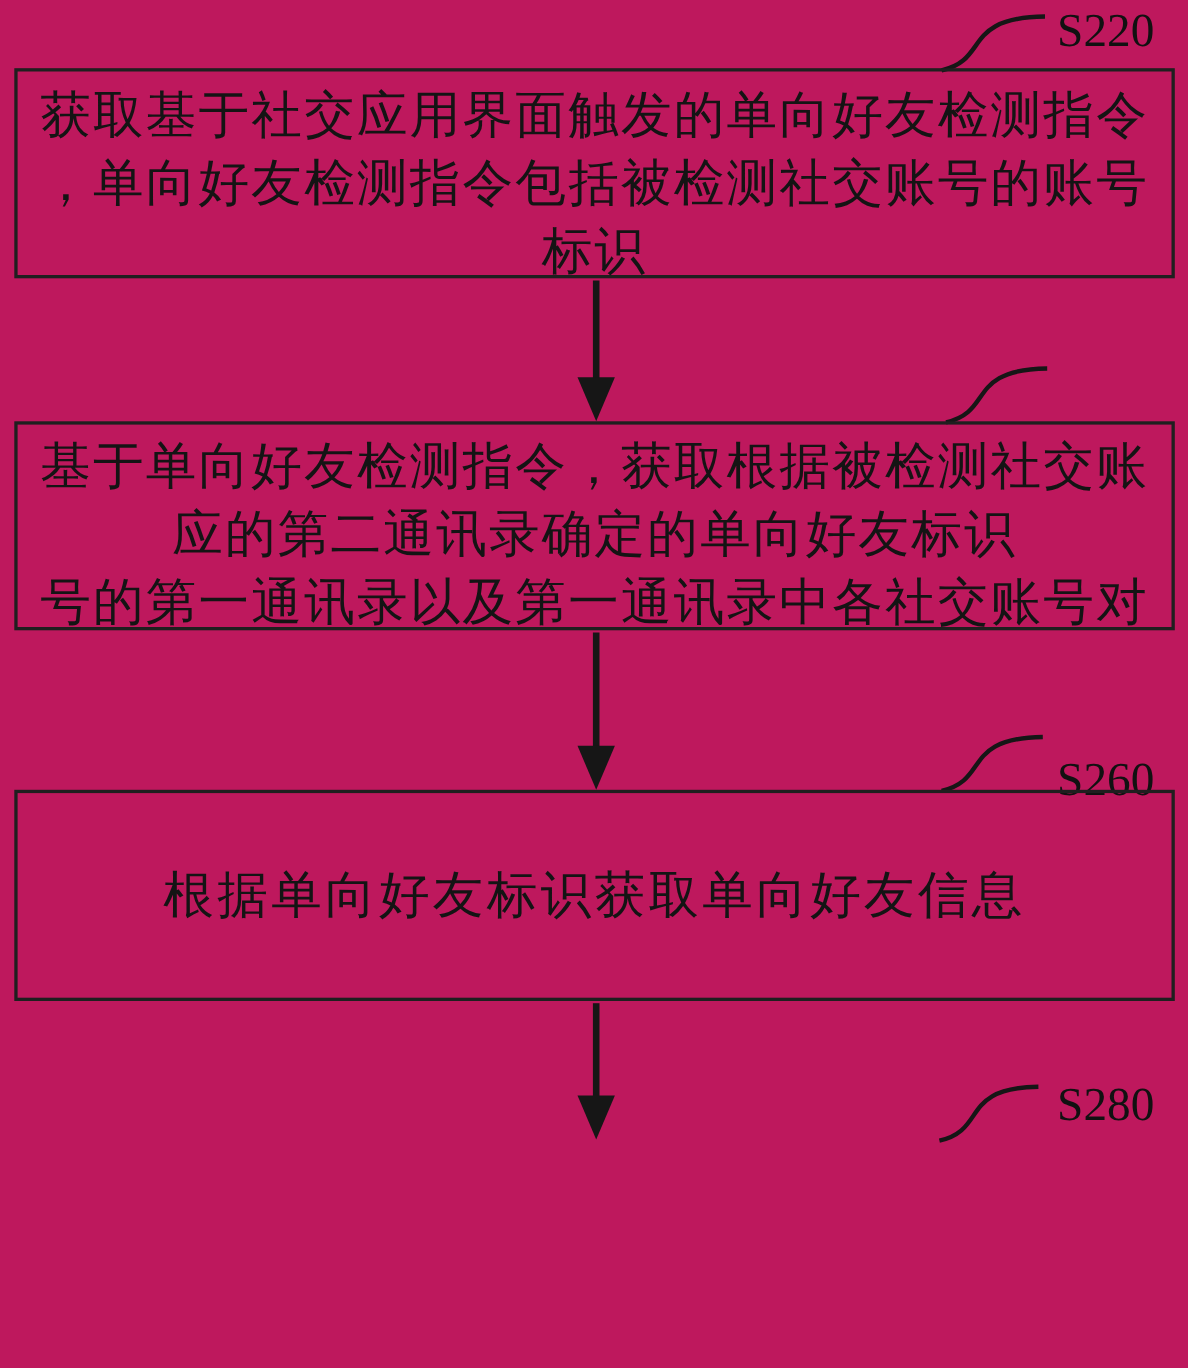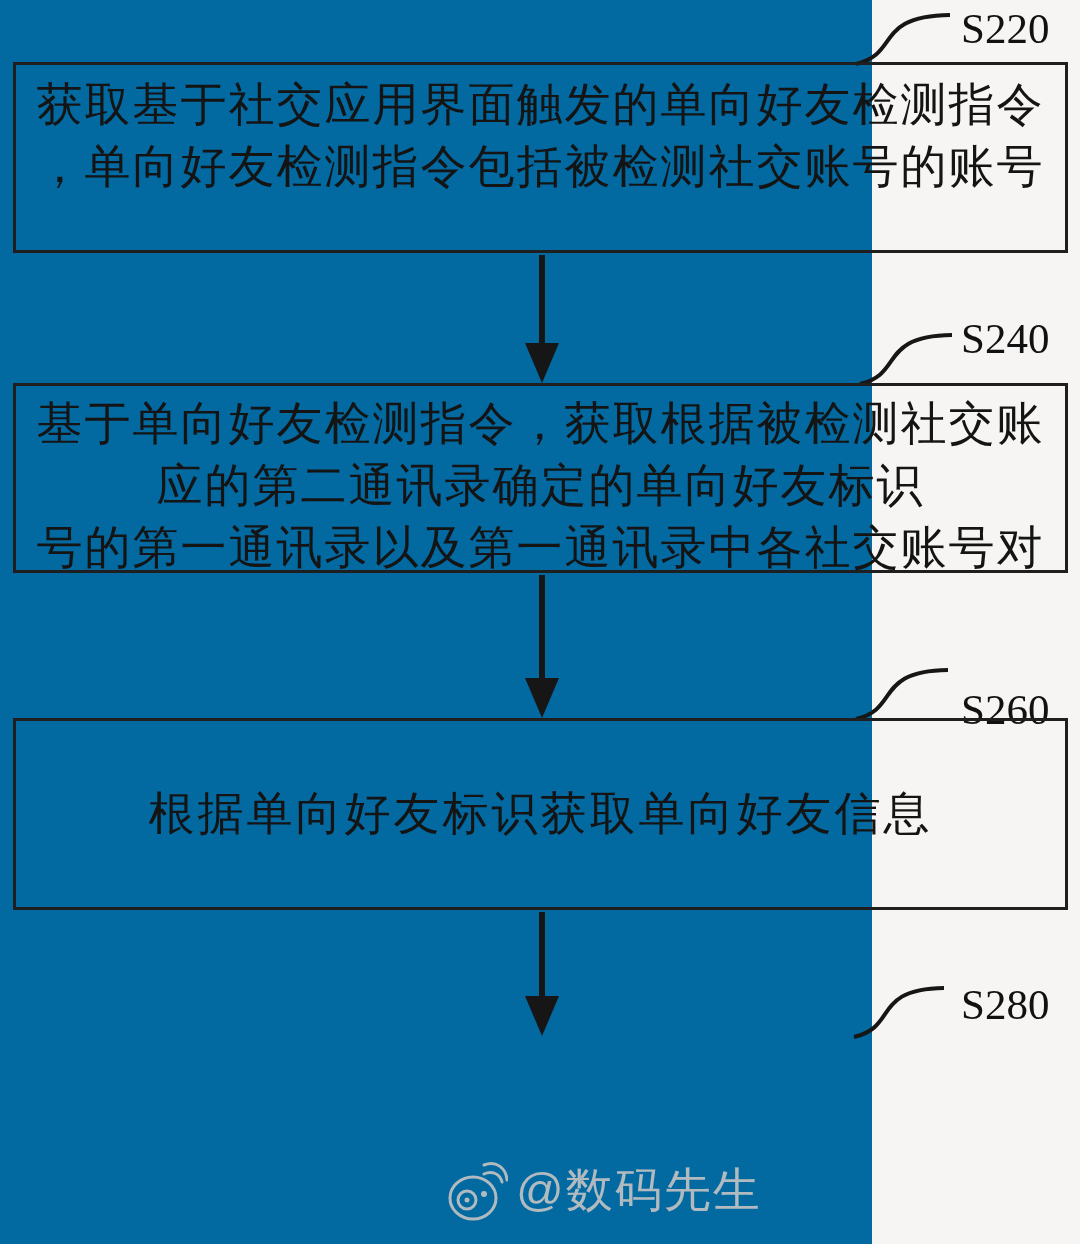--- a/index.html
+++ b/index.html
@@ -4,22 +4,22 @@
 <style>
   html, body { margin: 0; padding: 0; }
   body {
     width: 1080px; height: 1244px;
     background: #f6f5f3;
     font-family: "Liberation Serif", "DejaVu Serif", serif;
     overflow: hidden;
   }
   .page {
     position: relative;
-    width: 872px; height: 1244px;
-    background: #0369a1;
+    width: 1080px; height: 1244px;
+    background: #be185d;
   }
   .overlay {
     position: absolute; left: 0; top: 0;
     width: 1080px; height: 1244px;
     pointer-events: none;
   }
   .step-box {
     position: absolute;
     left: 13px;
     width: 1055px;
@@ -90,45 +90,34 @@
       <polygon points="525,996 559,996 542,1036" fill="#161616"></polygon>
     </g>
 
     <path d="M 856 64 C 900 54 874 16 950 15" fill="none" stroke="#161616" stroke-width="4"></path>
     <path d="M 860 384 C 904 374 878 336 952 335" fill="none" stroke="#161616" stroke-width="4"></path>
     <path d="M 856 719 C 900 709 874 671 948 670" fill="none" stroke="#161616" stroke-width="4"></path>
     <path d="M 854 1037 C 898 1027 872 989 944 988" fill="none" stroke="#161616" stroke-width="4"></path>
   </svg>
 
   <div class="step-label label-s220">S220</div>
-  <div class="step-label label-s240">S240</div>
   <div class="step-label label-s260">S260</div>
   <div class="step-label label-s280">S280</div>
 
   <div class="step-box box-s220">
     <div class="text-line">获取基于社交应用界面触发的单向好友检测指令</div>
     <div class="text-line">，单向好友检测指令包括被检测社交账号的账号</div>
+    <div class="text-line">标识</div>
   </div>
 
   <div class="step-box box-s240">
     <div class="text-line">基于单向好友检测指令，获取根据被检测社交账</div>
     <div class="text-line">应的第二通讯录确定的单向好友标识</div>
     <div class="text-line">号的第一通讯录以及第一通讯录中各社交账号对</div>
   </div>
 
   <div class="step-box box-s260 v-center">
     <div class="text-line">根据单向好友标识获取单向好友信息</div>
   </div>
 
 
-  <div class="watermark">
-    <svg width="62" height="68" viewBox="0 0 62 68">
-      <ellipse cx="27" cy="42" rx="23" ry="21" fill="none" stroke="#c3c3c3" stroke-width="3"></ellipse>
-      <circle cx="21" cy="44" r="9" fill="none" stroke="#c3c3c3" stroke-width="3"></circle>
-      <circle cx="21" cy="44" r="2.5" fill="#c3c3c3"></circle>
-      <circle cx="38" cy="38" r="3" fill="#c3c3c3"></circle>
-      <path d="M 38 18 C 46 14 54 18 56 26" fill="none" stroke="#c3c3c3" stroke-width="3" stroke-linecap="round"></path>
-      <path d="M 38 9 C 50 4 60 12 61 24" fill="none" stroke="#c3c3c3" stroke-width="3" stroke-linecap="round"></path>
-    </svg>
-    <span>@数码先生</span>
-  </div>
 
 </div>
 
 </body></html>

